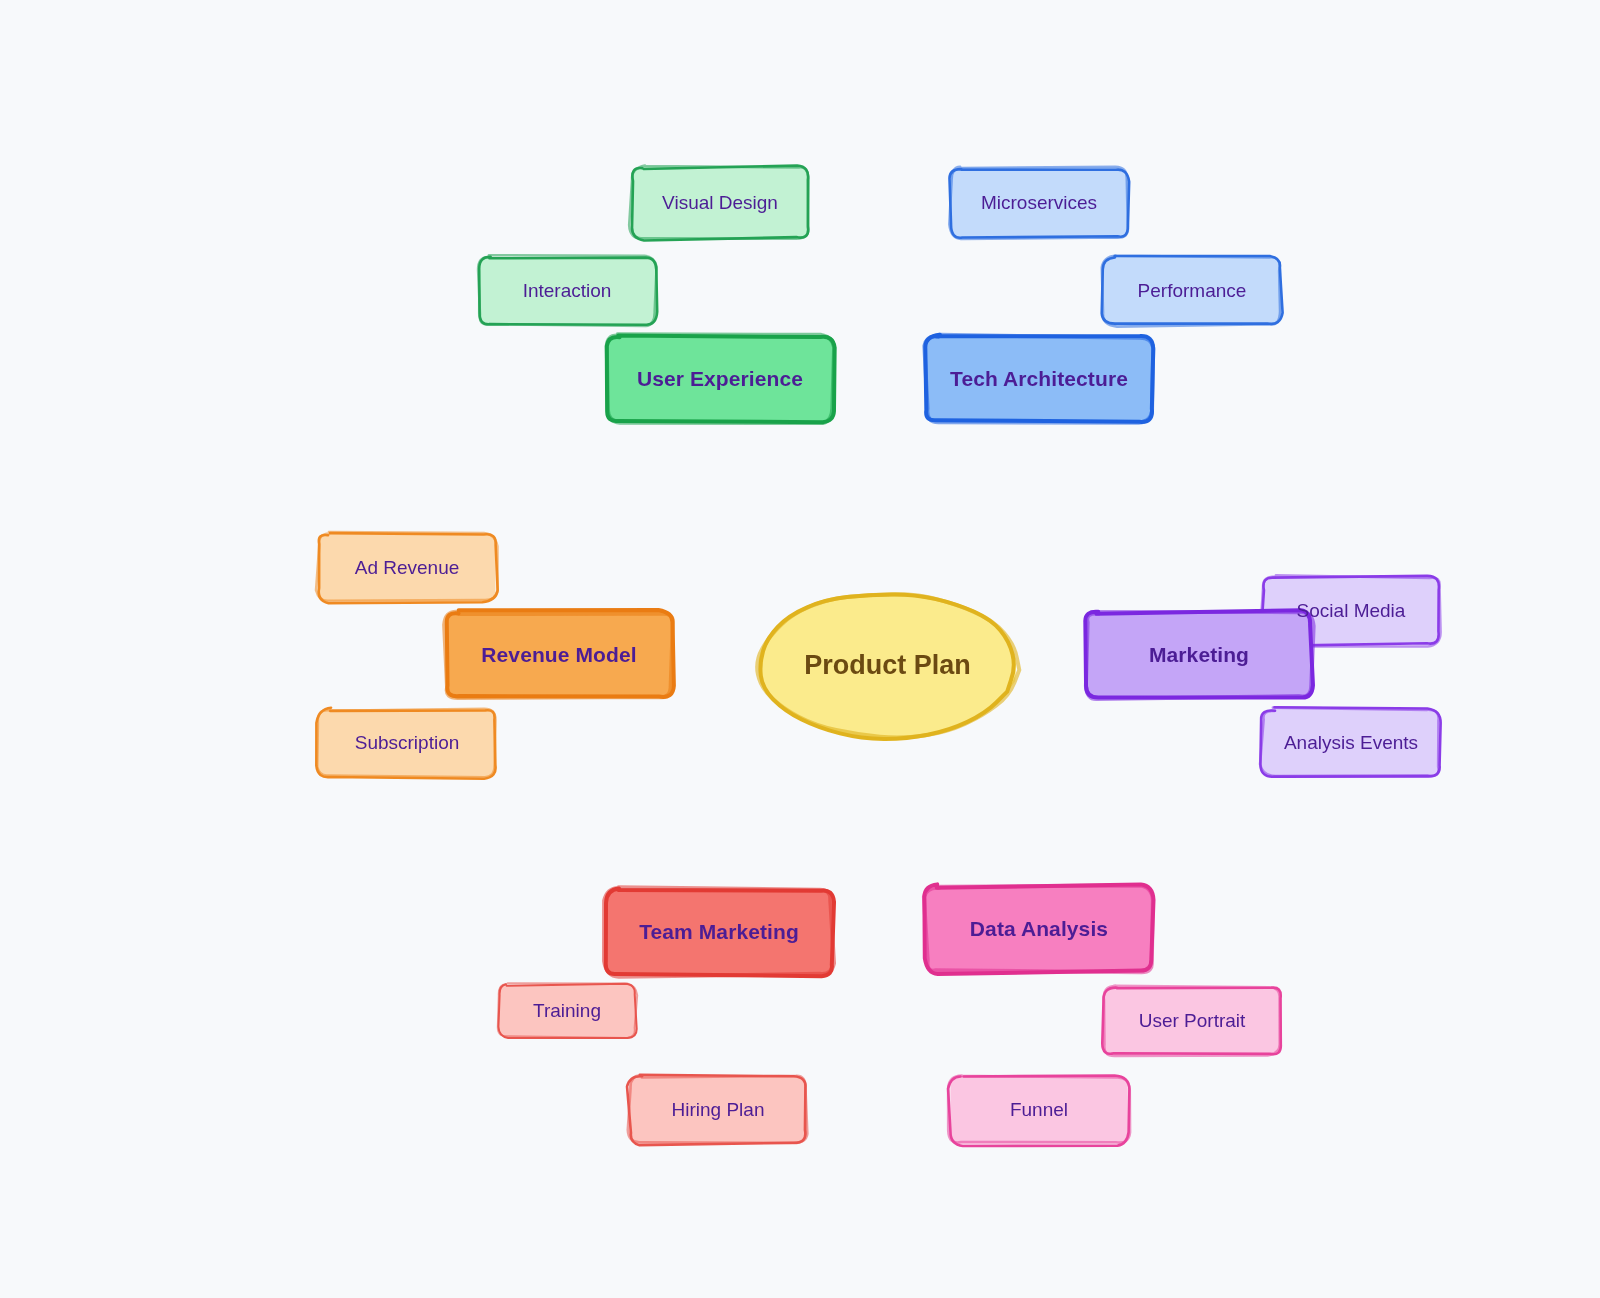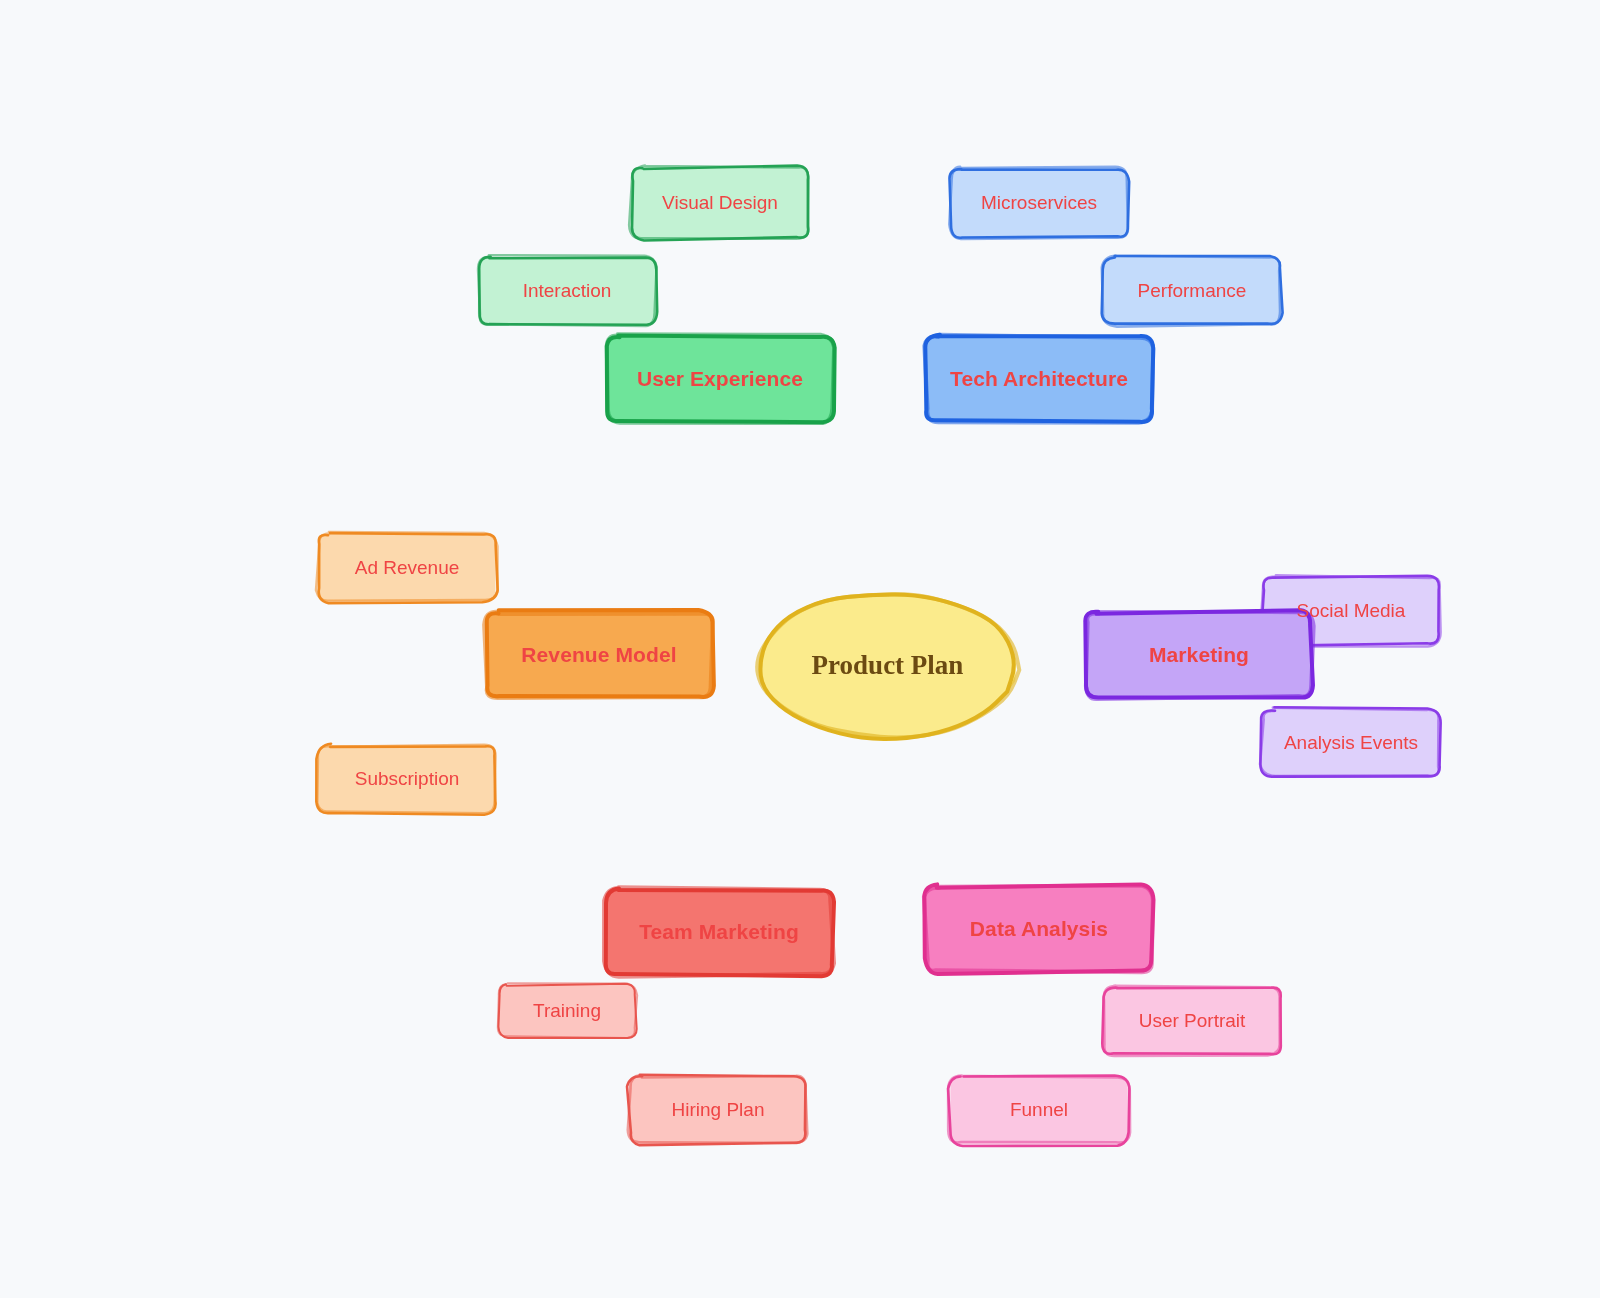--- a/index.html
+++ b/index.html
@@ -23,21 +23,21 @@
   }
 
   
   .node {
     position: absolute;
     box-sizing: border-box;
     display: flex;
     align-items: center;
     justify-content: center;
     text-align: center;
-    color: #ef4444;
+    color: #4c1d95;
     line-height: 1.2;
     user-select: none;
   }
 
   
   .node .sketch {
     position: absolute;
     left: -10px;
     top: -10px;
     width: calc(100% + 20px);
@@ -91,21 +91,21 @@
 </head>
 <body>
 
 <div id="canvas">
     <div class="root" style="left: 757px; top: 592px; width: 261px; height: 147px;">
       <svg class="sketch" viewBox="0 0 285 171" width="285" height="171">
         <path d="M 270.12 101.16 Q 270.12 101.16 261.44 113.12 Q 252.77 125.08 237.59 134.34 Q 222.41 143.60 202.45 149.62 Q 182.48 155.63 159.97 157.15 Q 137.46 158.68 115.25 155.76 Q 93.04 152.84 74.04 146.45 Q 55.03 140.06 40.85 130.08 Q 26.67 120.10 19.67 107.74 Q 12.66 95.38 13.53 82.66 Q 14.40 69.94 23.00 57.96 Q 31.61 45.97 47.13 36.92 Q 62.64 27.87 82.54 21.95 Q 102.44 16.03 124.99 14.13 Q 147.54 12.23 169.75 15.06 Q 191.96 17.89 211.19 24.48 Q 230.42 31.07 244.32 41.13 Q 258.22 51.20 264.96 63.40 Q 271.69 75.61 271.01 88.31 Z" fill="#fbeb8c" stroke="none"></path>
         <path d="M 262.17 111.66 Q 262.17 111.66 251.29 122.48 Q 240.40 133.30 222.39 141.87 Q 204.39 150.44 182.83 154.79 Q 161.28 159.14 138.80 158.98 Q 116.32 158.81 95.00 153.41 Q 73.67 148.01 56.63 139.50 Q 39.58 130.99 28.39 119.55 Q 17.20 108.11 15.83 95.77 Q 14.46 83.43 18.11 71.02 Q 21.76 58.62 32.74 46.90 Q 43.72 35.19 62.17 27.33 Q 80.61 19.48 102.10 17.11 Q 123.58 14.74 146.14 14.40 Q 168.70 14.06 189.89 18.84 Q 211.08 23.62 228.71 31.55 Q 246.34 39.48 255.44 50.55 Q 264.53 61.62 267.56 74.54 Q 270.58 87.45 266.11 99.56 Z" fill="none" stroke="#e0b31e" stroke-width="4" stroke-linecap="round" opacity="1"></path>
         <path d="M 274.28 89.93 Q 274.28 89.93 269.30 102.65 Q 264.32 115.38 251.23 125.52 Q 238.14 135.67 219.98 143.99 Q 201.83 152.31 179.56 155.45 Q 157.30 158.59 134.83 156.64 Q 112.37 154.69 91.10 150.02 Q 69.84 145.35 53.56 136.70 Q 37.28 128.06 26.42 117.59 Q 15.55 107.12 12.88 94.13 Q 10.21 81.14 17.25 68.64 Q 24.30 56.14 36.15 44.75 Q 48.01 33.35 66.17 26.01 Q 84.33 18.66 105.97 16.59 Q 127.61 14.53 150.27 14.29 Q 172.92 14.04 193.63 19.59 Q 214.34 25.14 231.67 33.10 Q 249.01 41.07 259.22 53.05 Q 269.44 65.04 271.73 77.42 Z" fill="none" stroke="#e0b31e" stroke-width="4" stroke-linecap="round" opacity="0.6"></path>
       </svg>
-      <div class="label" style="color: rgb(107, 74, 18); font-family: Liberation Serif, serif;">Product Plan</div>
+      <div class="label" style="color: rgb(107, 74, 18);">Product Plan</div>
     </div>
     <div class="node child" style="left: 631px; top: 167px; width: 178px; height: 72px;">
       <svg class="sketch" viewBox="0 0 198 92" width="198" height="92">
         <path d="M 22.264166446682065 9.537945032864808 L 175.83911086367442 10.29363925140351 Q 188.39075679709202 10.055976717434824 188.51983613828196 22.131355365552007 L 187.7731270237826 69.74254326820373 Q 187.9417518729996 82.05470174575224 175.97377907587216 82.0995476629585 L 22.256967569235712 82.02646364141256 Q 10.053202661732211 82.35881690688431 9.643183868099005 70.11132906209677 L 10.290368201117962 22.213247444108127 Q 9.709629955058917 9.599241541679948 22.40780273368582 10.12856995910406" fill="#c2f2d3" stroke="none"></path>
         <path d="M 22.680607391661034 12.010090066958218 L 176.16018911511637 8.578324566222728 Q 188.7630541597726 9.319335297802462 186.8580206931103 22.68568491153419 L 187.06885693385266 69.27930658096447 Q 188.82471576610115 83.20460934730247 175.35408354061656 80.09693026049062 L 23.033328645350412 83.5548873797059 Q 10.495033321292139 81.29316363881343 11.057051071384922 69.72608247268946 L 12.019338892353698 24.061280526127668 Q 8.851466697710567 9.759046520404517 21.233451671293004 11.134644475672394" fill="none" stroke="#25a355" stroke-width="2.6" stroke-linecap="round" stroke-linejoin="round" opacity="1"></path>
         <path d="M 23.687354077631607 9.037555237673223 L 178.02347350749187 10.431543393712492 Q 186.7112333387835 9.127278437390924 187.42148281014525 21.66604249821976 L 186.78083472908475 70.71891527120025 Q 189.42329604540487 80.80401736290194 175.02146313344127 81.71367683969439 L 21.733077775081618 81.27505321884527 Q 8.845408745645546 82.346385491658 8.177916965959593 68.02924937857316 L 11.113354957522825 22.152156165242197 Q 10.23270467555616 11.384119958234951 23.953601245442407 8.50455550570041" fill="none" stroke="#25a355" stroke-width="2.6" stroke-linecap="round" stroke-linejoin="round" opacity="0.55"></path>
       </svg>
       <span class="label">Visual Design</span>
     </div>
     <div class="node child" style="left: 478px; top: 257px; width: 178px; height: 68px;">
@@ -149,29 +149,29 @@
       <span class="label">Tech Architecture</span>
     </div>
     <div class="node child" style="left: 318px; top: 534px; width: 178px; height: 68px;">
       <svg class="sketch" viewBox="0 0 198 88" width="198" height="88">
         <path d="M 21.534557445626707 9.915463360026479 L 176.13262964198367 10.438104415871203 Q 187.7452767070476 10.269095497876405 187.74557117344813 21.9407652920112 L 187.4309665123932 65.41732286922634 Q 188.30252637459895 77.71197643948719 176.31604930078612 77.44567256346345 L 22.406980565655978 77.60933008175343 Q 10.306328540043905 77.95141367878765 9.617115868721157 66.07466465178877 L 9.862800271715969 21.90555959045887 Q 9.622413082523272 9.614484145585447 21.686753877531736 10.281280082091689" fill="#fcd9ad" stroke="none"></path>
         <path d="M 22.04173832680099 9.079903899040072 L 175.62903516371733 10.547372098639608 Q 188.79378150495234 8.57357064849697 187.62532751434483 20.87230030801147 L 189.6616782817524 66.23341938732192 Q 187.85801725245545 76.76118327386678 174.3471041855868 78.18599934624508 L 20.553294078120963 79.21686977986246 Q 8.713267737072893 76.55409109652973 11.137844286905601 64.05314703248442 L 11.155731602152809 20.136558891180904 Q 9.075879864632151 9.385716673005373 20.055963010666893 11.221815794240683" fill="none" stroke="#ef8a22" stroke-width="2.6" stroke-linecap="round" stroke-linejoin="round" opacity="1"></path>
         <path d="M 20.926393959345297 8.096664714813233 L 176.0259099816438 9.003681100625545 Q 186.93285295461772 9.898324869703501 189.42540437276475 22.205061733629556 L 189.57365522016772 66.6468351457268 Q 188.04369847136084 77.35208174220287 174.3942572297994 76.00691734012216 L 20.87705232980661 76.7207568350248 Q 11.093613603333942 77.83712927095593 8.048253918951378 66.24592802720144 L 11.340962969372049 20.37807949576527 Q 10.114921919000334 10.001263872841372 21.145687323855235 9.584225622937083" fill="none" stroke="#ef8a22" stroke-width="2.6" stroke-linecap="round" stroke-linejoin="round" opacity="0.55"></path>
       </svg>
       <span class="label">Ad Revenue</span>
     </div>
-    <div class="node child" style="left: 318px; top: 709px; width: 178px; height: 68px; margin-top: 36px;">
+    <div class="node child" style="left: 318px; top: 709px; width: 178px; height: 68px;">
       <svg class="sketch" viewBox="0 0 198 88" width="198" height="88">
         <path d="M 22.49900138126686 10.157434791140258 L 175.62900430588053 9.475527334585786 Q 188.01391808084213 9.99181083103642 187.7168971314095 22.080940958857536 L 187.73282390804962 66.19882784988731 Q 188.14708067116328 77.97246514890342 175.75753654027358 78.19298044312745 L 22.255378291662783 77.43421156033874 Q 9.77652808087878 78.28212184729054 9.408797703962772 66.08147020228208 L 9.871735131833702 21.403597060777248 Q 10.196610270077363 9.748097619265318 22.211435286421327 10.003412029705942" fill="#fcd9ad" stroke="none"></path>
         <path d="M 22.322097474941984 11.890963291563093 L 177.06437454442494 11.430044402834028 Q 187.89577895748894 9.80325412902981 186.39023312195204 20.77880270862952 L 187.37006703563966 66.22398358862847 Q 189.1720431040274 77.9417710447032 176.1746063355822 79.80222046673298 L 22.413874197518453 77.94010988892987 Q 9.583049538782797 79.44758227659389 8.347124701691792 66.73556901505216 L 8.406265198485926 23.97099527157843 Q 10.487136701815762 9.912629720782862 23.02860847436823 8.71228326316923" fill="none" stroke="#ef8a22" stroke-width="2.6" stroke-linecap="round" stroke-linejoin="round" opacity="1"></path>
         <path d="M 22.690112246898934 11.6792549344711 L 175.811285994621 9.811681995540857 Q 187.6955791920284 9.528650880930945 187.48803060264328 21.33035026881844 L 186.67269049654715 65.74025062685833 Q 186.6463097861735 78.7708703102544 175.99602291001938 78.22578549915924 L 19.99947353103198 76.47072649430484 Q 11.406592769925483 77.36440005403944 9.219985469104722 67.70444702357054 L 9.873394234990702 23.730483382660896 Q 8.77080637922045 9.622411757092923 22.005735625280067 11.483154790010303" fill="none" stroke="#ef8a22" stroke-width="2.6" stroke-linecap="round" stroke-linejoin="round" opacity="0.55"></path>
       </svg>
       <span class="label">Subscription</span>
     </div>
-    <div class="node parent" style="left: 446px; top: 612px; width: 226px; height: 86px; margin-left: 40px;">
+    <div class="node parent" style="left: 446px; top: 612px; width: 226px; height: 86px;">
       <svg class="sketch" viewBox="0 0 246 106" width="246" height="106">
         <path d="M 22.51952211027965 9.42389480099082 L 224.37690081195905 9.907307718507946 Q 236.3244017038215 10.264350571446121 236.4189049304463 22.01263268981129 L 236.11128970375285 83.5774207726121 Q 235.85636960024945 96.40715232023969 224.07734867436812 95.88548415116966 L 21.790007241908462 96.48761924821883 Q 9.93869611592032 95.87064936809242 9.939601612556725 84.45742255132646 L 9.95552823273465 22.31487421132624 Q 9.63592256567441 9.686926293279976 22.552312783803792 9.519742572307587" fill="#f7a94f" stroke="none"></path>
         <path d="M 22.65958148590289 8.264307994861156 L 222.45663175121882 7.957182976789772 Q 236.6901485374244 10.468296177918091 236.52798421611078 20.11880728341639 L 237.88491415320897 83.5223556236364 Q 237.11014319912996 97.24257163921371 223.01686006071978 94.5840550663881 L 23.45086513874121 94.08654869869352 Q 9.624924814985134 95.43170296984725 11.542749755689874 83.32857517395169 L 10.782907415134833 20.15666279261932 Q 10.508459109100514 9.91261537183076 22.508337769052012 11.516516789142042" fill="none" stroke="#ea7c13" stroke-width="4" stroke-linecap="round" stroke-linejoin="round" opacity="1"></path>
         <path d="M 23.299932144070045 11.943593676202 L 226.0553656186443 11.847859359811991 Q 237.46466357871424 11.297399167269468 236.8041986455675 20.341998764593153 L 234.68511990592816 83.60290053952485 Q 234.74842666458804 96.76791325011291 223.22383432169445 95.01580393798649 L 22.441362453391775 96.02921743104234 Q 8.695123869790695 96.25340319776907 11.045437729684636 85.62848880467936 L 8.119094404252246 23.004723455756903 Q 9.091175471083261 8.90504470529966 21.6173267966602 9.677696304954589" fill="none" stroke="#ea7c13" stroke-width="4" stroke-linecap="round" stroke-linejoin="round" opacity="0.55"></path>
       </svg>
       <span class="label">Revenue Model</span>
     </div>
     <div class="node child" style="left: 1262px; top: 534px; width: 178px; height: 68px; margin-top: 43px;">
       <svg class="sketch" viewBox="0 0 198 88" width="198" height="88">
         <path d="M 22.3524257206358 10.505922874994576 L 175.95678191399202 10.298669130355119 Q 188.36224014612847 10.097531573344021 187.51488222209736 22.41401818729937 L 187.5064960525371 65.82513090614229 Q 187.6533796490077 78.1585616272688 176.44418097408487 77.41917020883412 L 21.775141167175025 77.53457357548177 Q 10.254807255258784 77.6048567241244 10.310028953012079 65.62629399821162 L 10.100654767919332 21.860852493159474 Q 10.12562048737891 9.96005147766322 22.177363523934037 9.902957869507372" fill="#ded0fb" stroke="none"></path>

